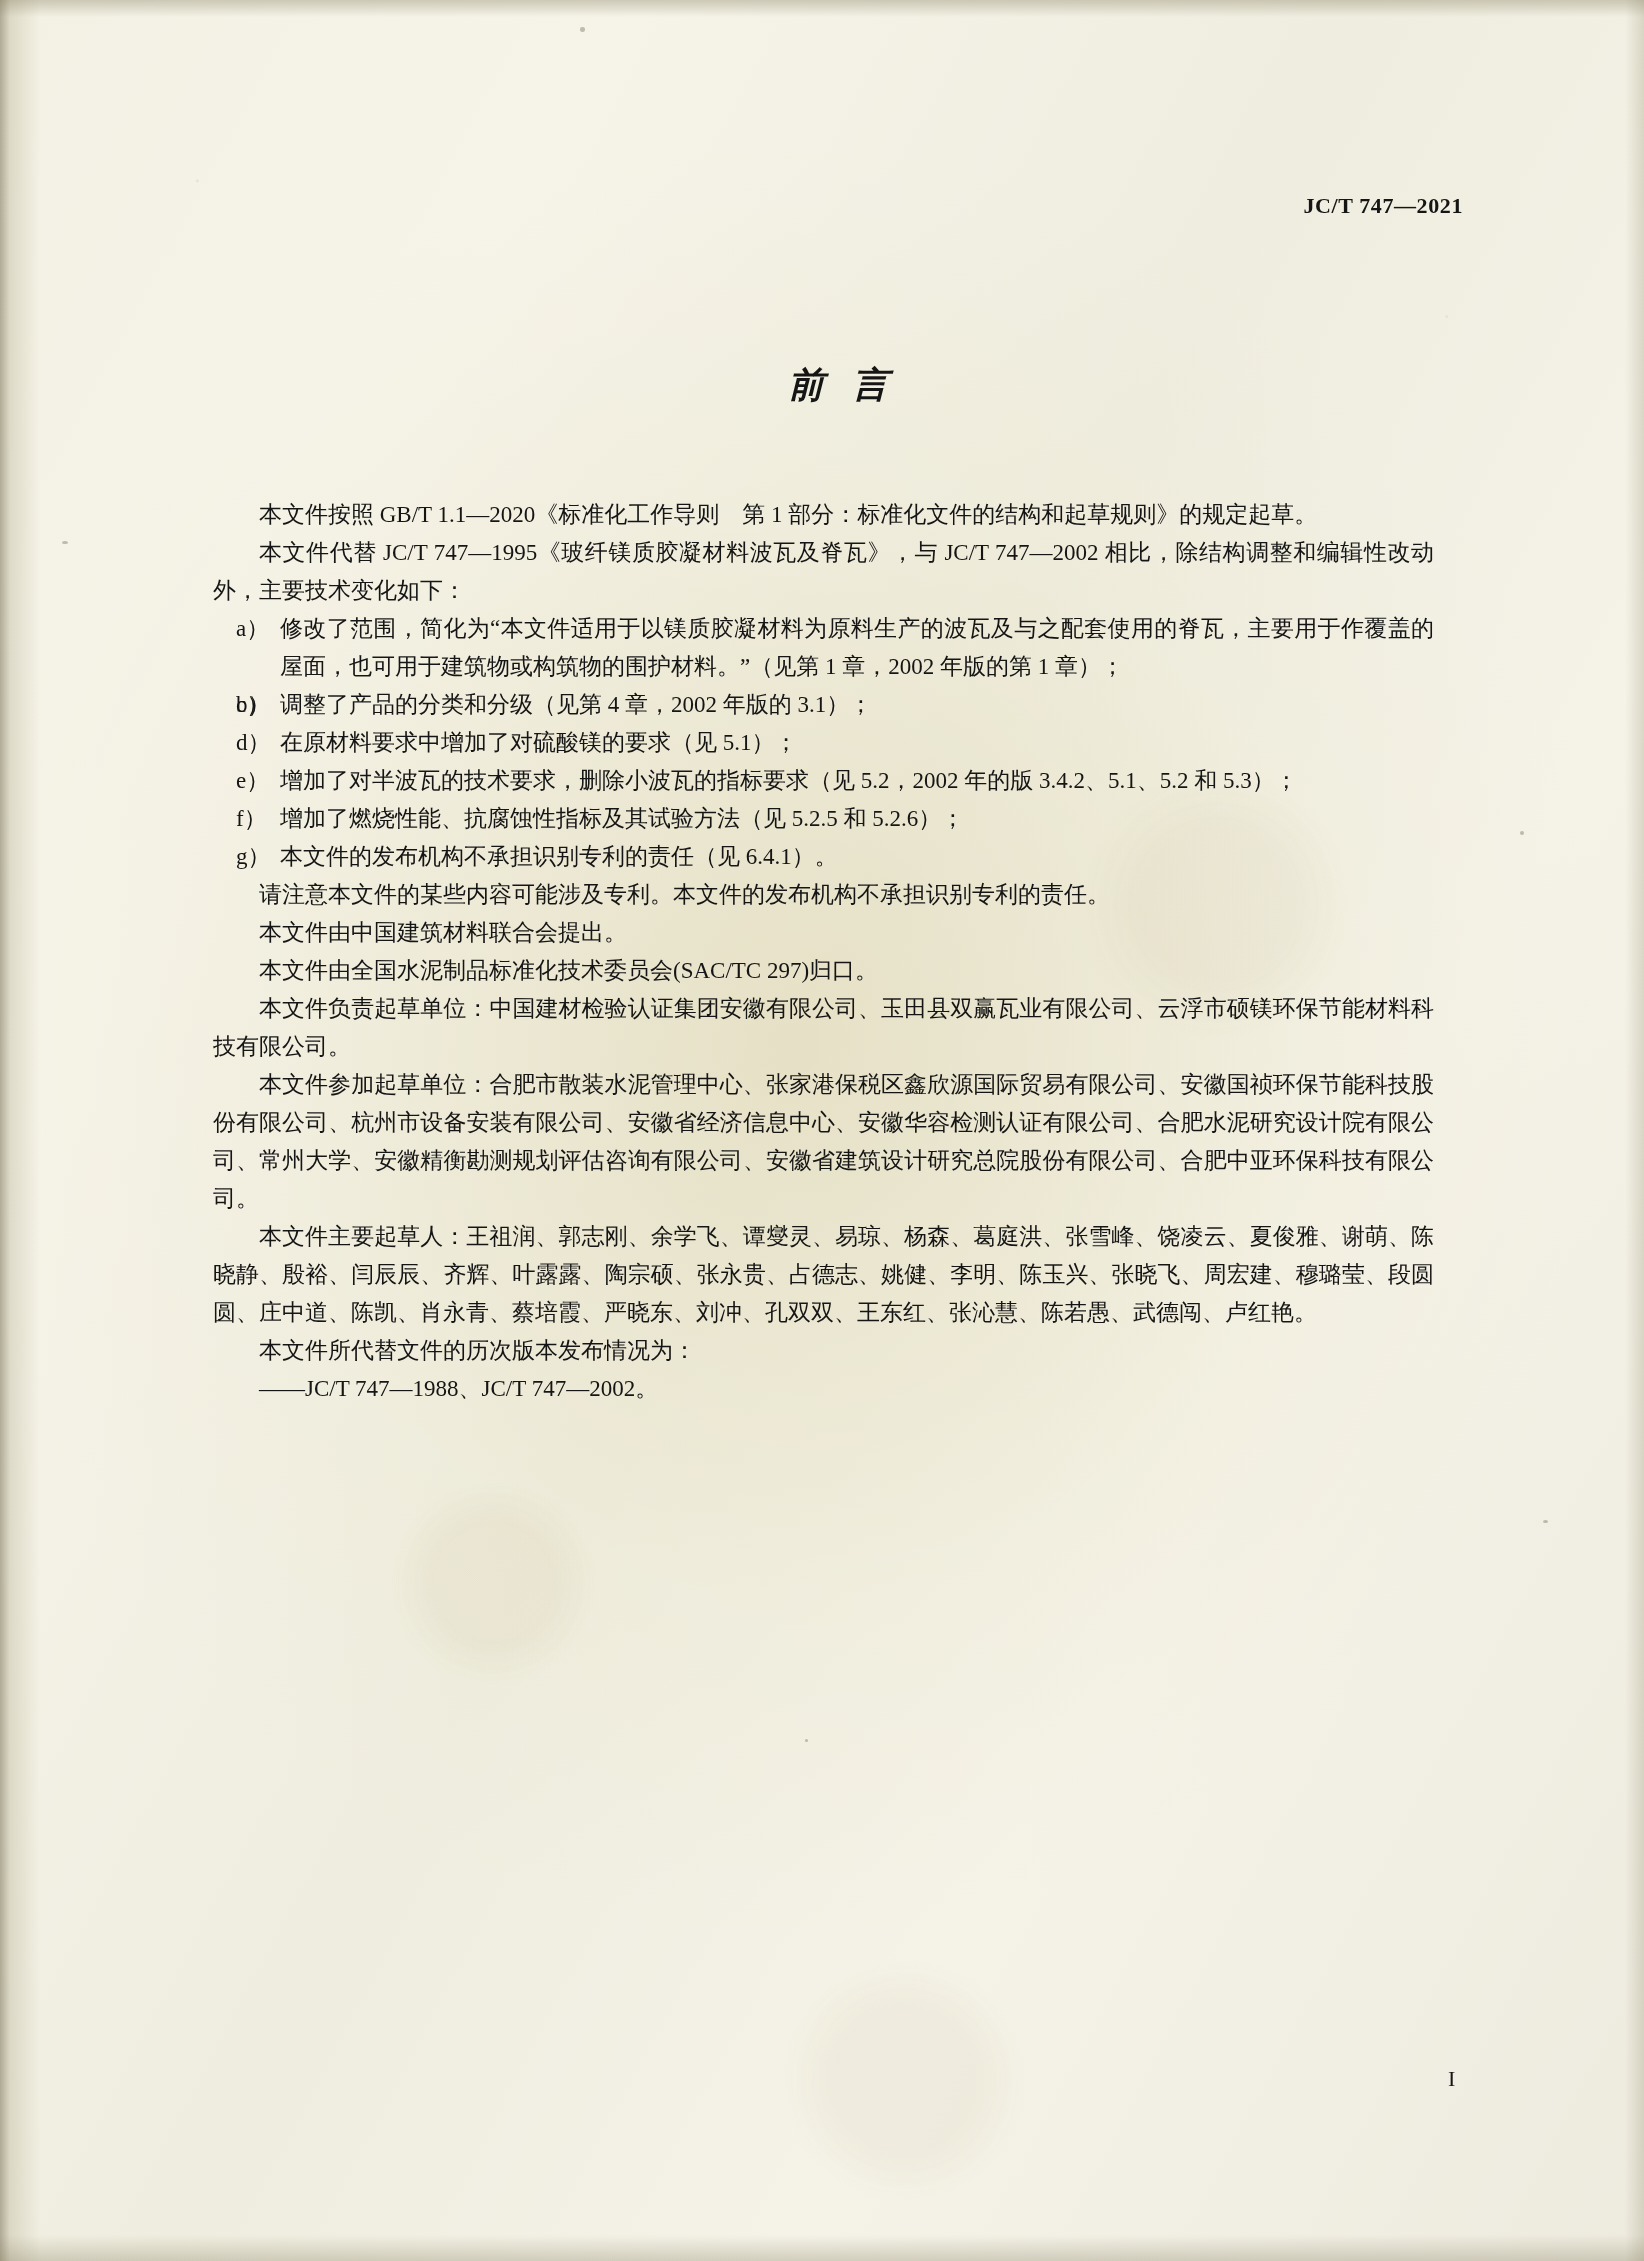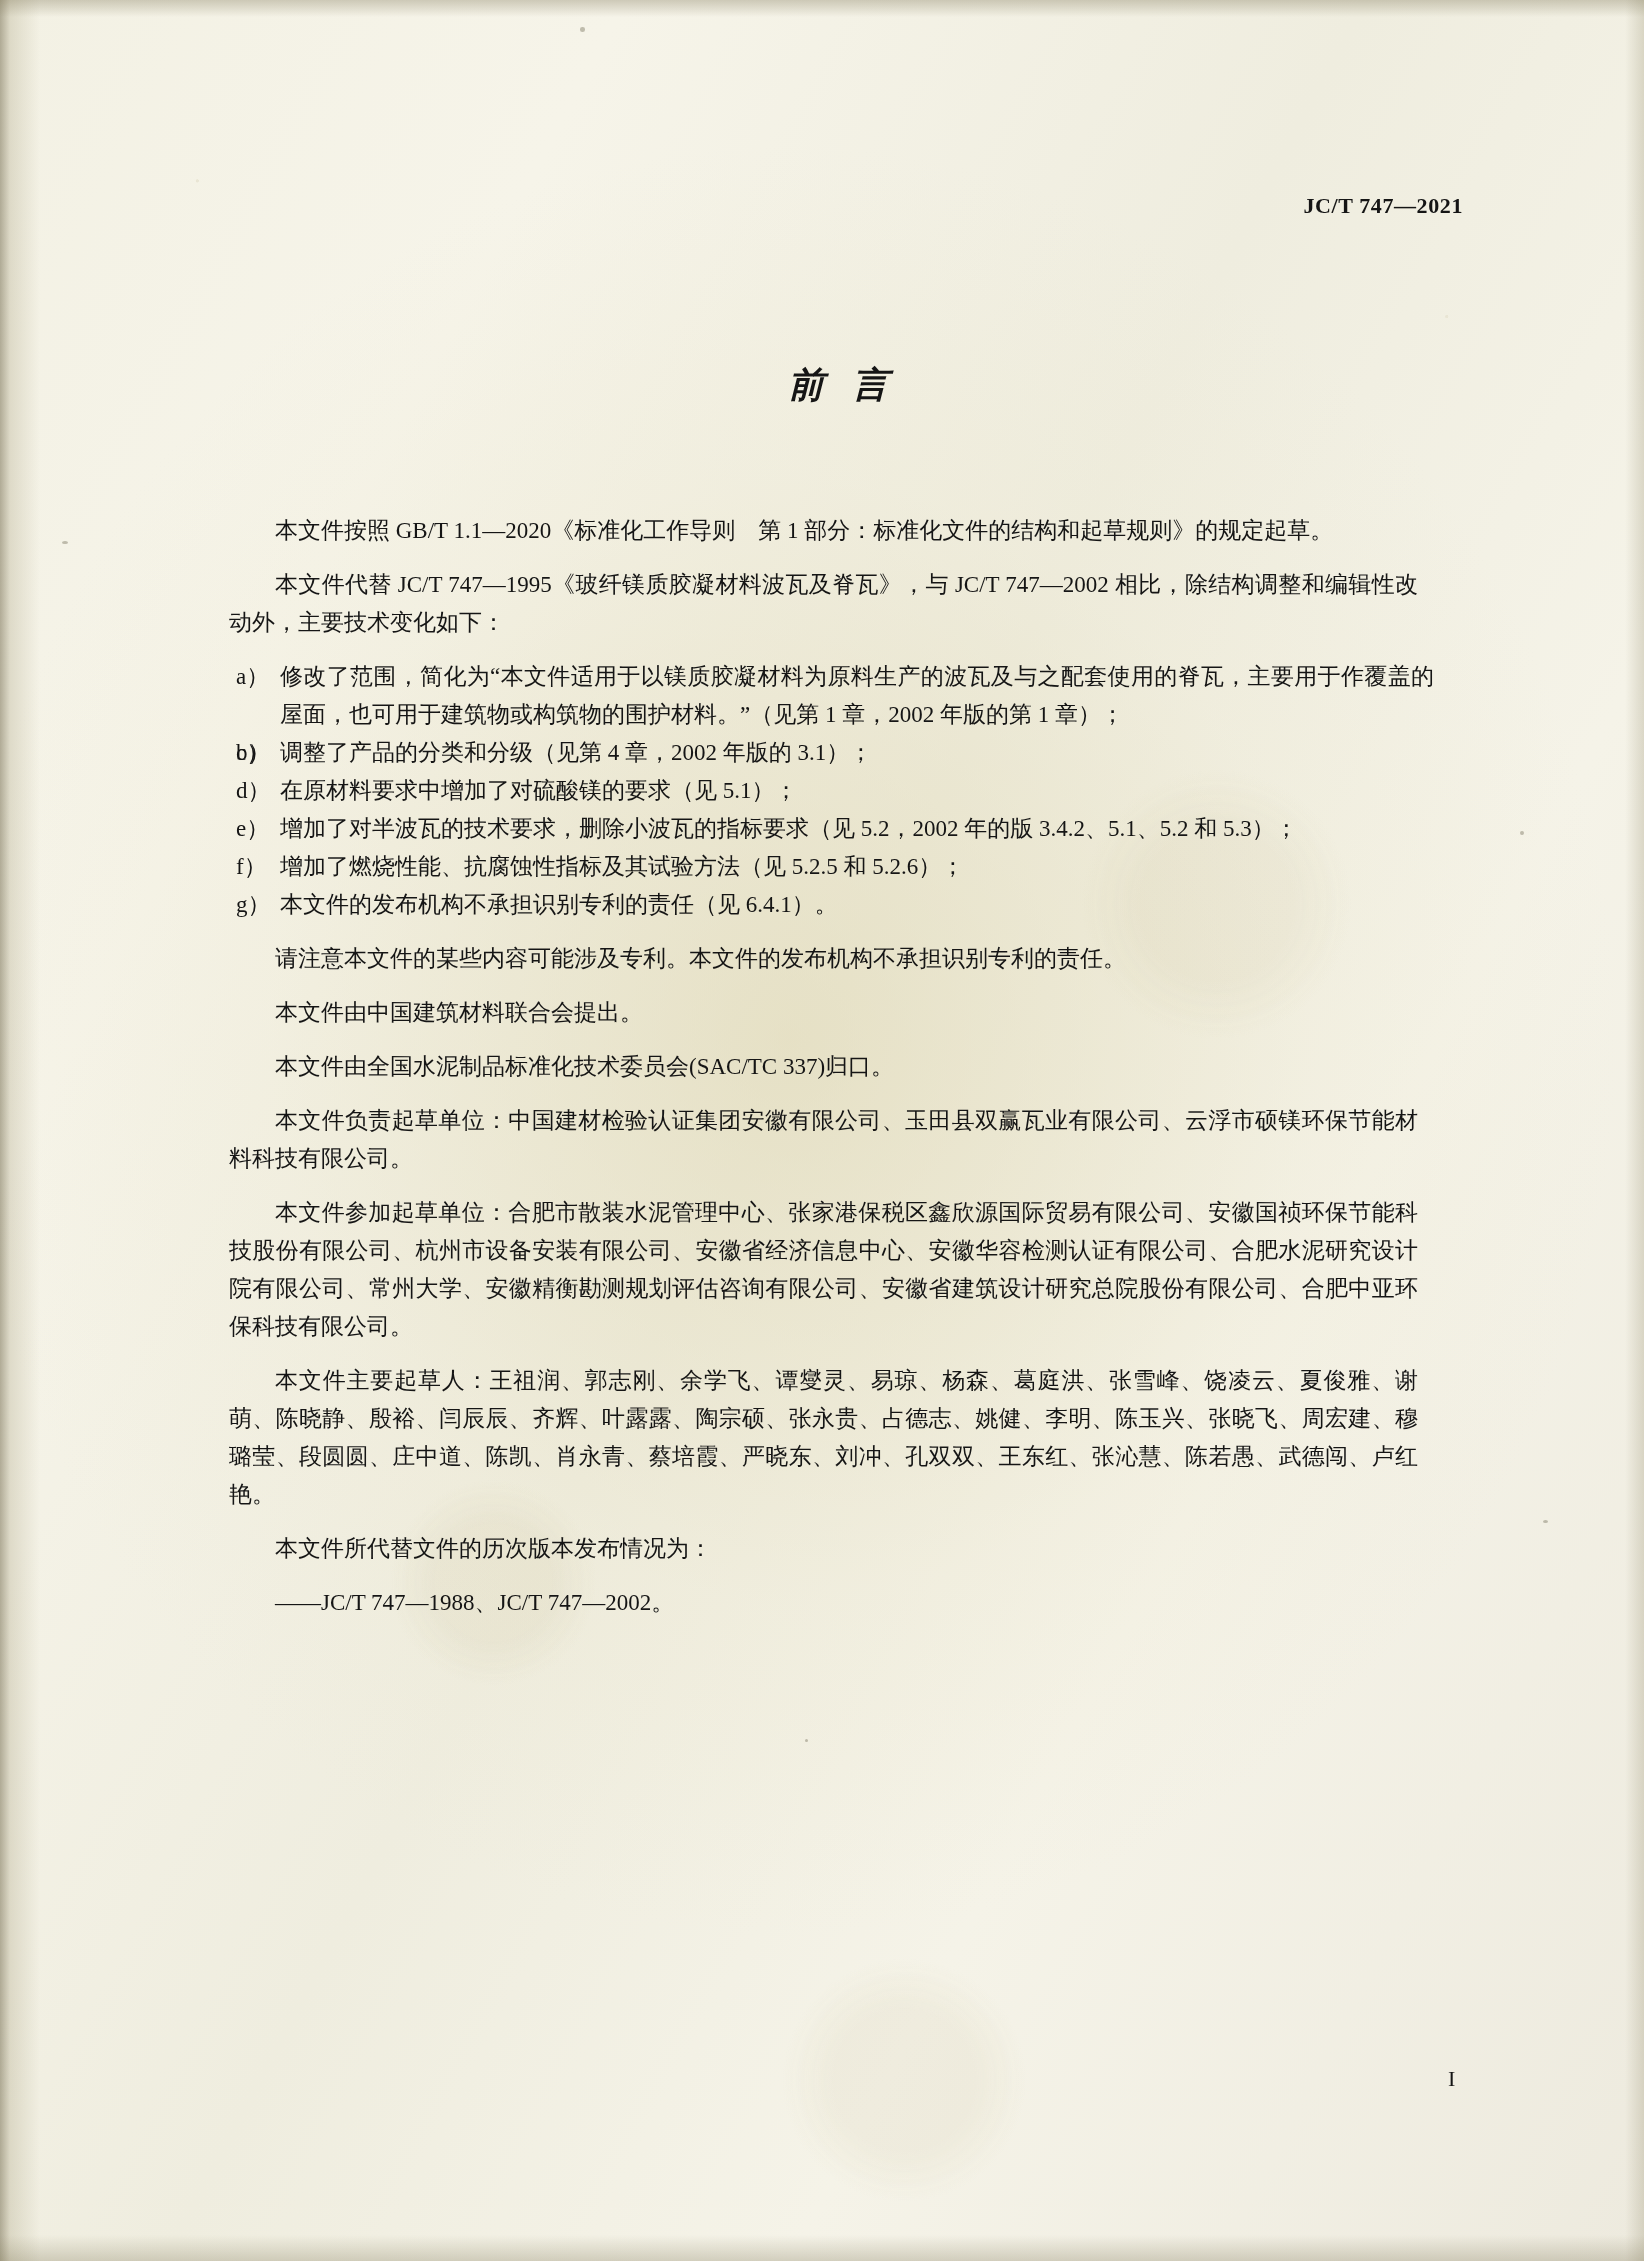--- a/index.html
+++ b/index.html
@@ -95,21 +95,21 @@
     top: 496px;
     left: 0;
     width: 1221px;
     font-size: 23px;
     line-height: 38px;
     text-align: justify;
     text-justify: inter-ideograph;
   }
 
   p.para {
-    margin: 16px;
+    margin: 0;
     text-indent: 2em;
     font-family: Liberation Serif, serif;
   }
 
   .list {
     margin: 0;
     padding: 0;
     list-style: none;
   }
   .list li {
@@ -199,21 +199,21 @@
           <span>增加了燃烧性能、抗腐蚀性指标及其试验方法（见 5.2.5 和 5.2.6）；</span>
         </li>
         <li>
           <span class="marker">g）</span>
           <span>本文件的发布机构不承担识别专利的责任（见 6.4.1）。</span>
         </li>
       </ul>
 
       <p class="para">请注意本文件的某些内容可能涉及专利。本文件的发布机构不承担识别专利的责任。</p>
       <p class="para">本文件由中国建筑材料联合会提出。</p>
-      <p class="para">本文件由全国水泥制品标准化技术委员会(SAC/TC 337)归口。</p>
+      <p class="para">本文件由全国水泥制品标准化技术委员会(SAC/TC 297)归口。</p>
 
       <p class="para">本文件负责起草单位：中国建材检验认证集团安徽有限公司、玉田县双赢瓦业有限公司、云浮市硕镁环保节能材料科技有限公司。</p>
 
       <p class="para">本文件参加起草单位：合肥市散装水泥管理中心、张家港保税区鑫欣源国际贸易有限公司、安徽国祯环保节能科技股份有限公司、杭州市设备安装有限公司、安徽省经济信息中心、安徽华容检测认证有限公司、合肥水泥研究设计院有限公司、常州大学、安徽精衡勘测规划评估咨询有限公司、安徽省建筑设计研究总院股份有限公司、合肥中亚环保科技有限公司。</p>
 
       <p class="para">本文件主要起草人：王祖润、郭志刚、余学飞、谭燮灵、易琼、杨森、葛庭洪、张雪峰、饶凌云、夏俊雅、谢萌、陈晓静、殷裕、闫辰辰、齐辉、叶露露、陶宗硕、张永贵、占德志、姚健、李明、陈玉兴、张晓飞、周宏建、穆璐莹、段圆圆、庄中道、陈凯、肖永青、蔡培霞、严晓东、刘冲、孔双双、王东红、张沁慧、陈若愚、武德闯、卢红艳。</p>
 
       <p class="para">本文件所代替文件的历次版本发布情况为：</p>
       <p class="para dash-line">——JC/T 747—1988、JC/T 747—2002。</p>
 

